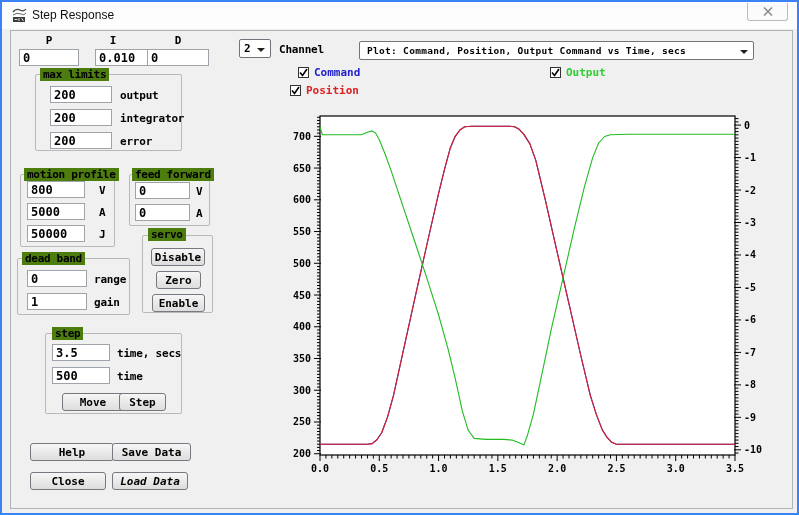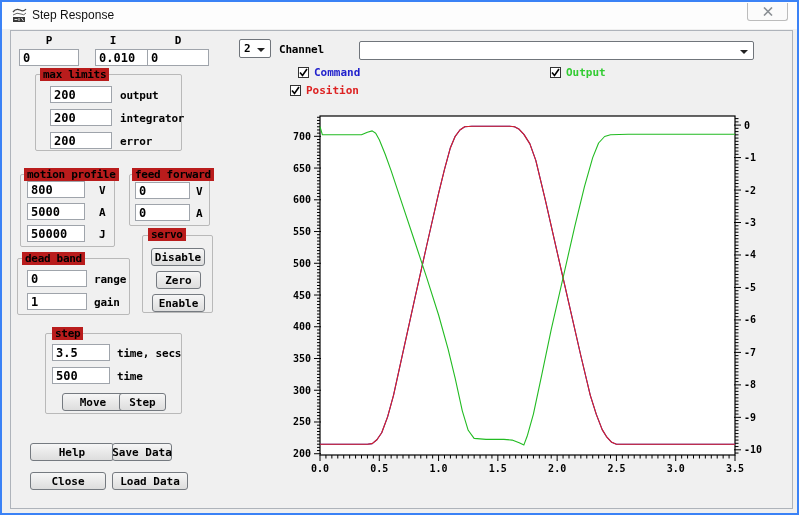--- a/index.html
+++ b/index.html
@@ -35,21 +35,21 @@
   }
   .btn{
     position:absolute;height:18px;display:flex;align-items:center;justify-content:center;
     background:linear-gradient(#f6f6f6,#dddddd);border:1px solid #757a80;border-radius:3px;
     font-family:"DejaVu Sans Mono",monospace;font-size:11px;font-weight:bold;color:#000;
     cursor:default;white-space:pre;
   }
   .group{position:absolute;border:1px solid #b9b9b9;border-radius:2px;}
   .group-label{
     position:absolute;font-size:11px;font-weight:bold;letter-spacing:-0.3px;
-    background:#b91c1c;padding:0 3px;white-space:pre;
+    background:#4d7c0f;padding:0 3px;white-space:pre;
   }
   .combo{
     position:absolute;background:#fff;border:1px solid #70757b;border-radius:2px;
     display:flex;align-items:center;cursor:default;
   }
   .combo .combo-text{
     font-size:11px;font-weight:bold;white-space:pre;overflow:hidden;
   }
   .combo .arrow{
     position:absolute;right:5px;top:50%;margin-top:-1px;width:0;height:0;
@@ -135,31 +135,32 @@
   <div class="group" style="left:43px;top:331px;width:137px;height:81px;"></div>
   <span class="group-label" style="left:50px;top:325px;">step</span>
   <input class="entry" style="left: 50px; top: 342px; width: 58px;" value="3.5">
   <span class="lbl" style="left:115px;top:345px;">time, secs</span>
   <input class="entry" style="left: 50px; top: 365px; width: 58px;" value="500">
   <span class="lbl" style="left:115px;top:368px;">time</span>
   <div class="btn" style="left:60px;top:391px;width:62px;">Move</div>
   <div class="btn" style="left:117px;top:391px;width:47px;">Step</div>
 
   <div class="btn" style="left:28px;top:441px;width:84px;">Help</div>
-  <div class="btn" style="left:110px;top:441px;width:60px;">Save Data</div>
+  <div class="btn" style="left:110px;top:441px;width:79px;">Save Data</div>
   <div class="btn" style="left:28px;top:470px;width:76px;">Close</div>
-  <div class="btn" style="left:110px;top:470px;width:76px;">Load Data</div>
+  <div class="btn" style="left:110px;top:470px;width:76px;font-style:italic;">Load Data</div>
 
   <div class="combo" style="left:237px;top:37px;width:32px;height:19px;">
     <span class="combo-text" style="padding-left:4px;">2</span>
     <span class="arrow"></span>
   </div>
   <span class="lbl" style="left:277px;top:41px;">Channel</span>
 
   <div class="combo" style="left:357px;top:39px;width:395px;height:19px;">
+    <span class="combo-text" style="padding-left:7px;font-size:9.5px;letter-spacing:0.3px;">Plot: Command, Position, Output Command vs Time, secs</span>
     <span class="arrow"></span>
   </div>
 
   <div class="checkbox-item" style="left:296px;top:64px;">
     <span class="checkbox-box">
       <svg width="9" height="9" viewBox="0 0 9 9">
           <path d="M1 4.5 L3.5 7.5 L8 1" fill="none" stroke="#000" stroke-width="1.6"></path>
         </svg>
     </span>
     <span class="checkbox-label" style="color: rgb(34, 34, 204);">Command</span>

